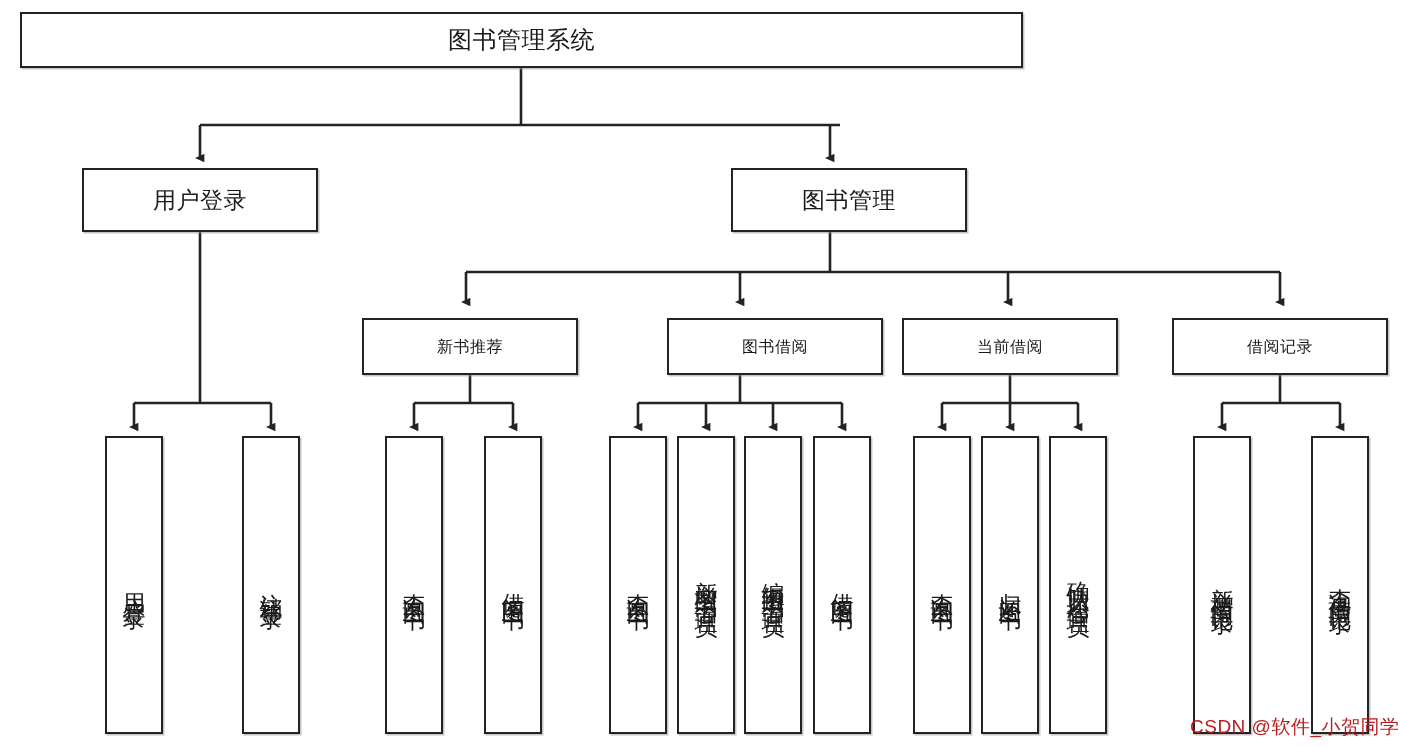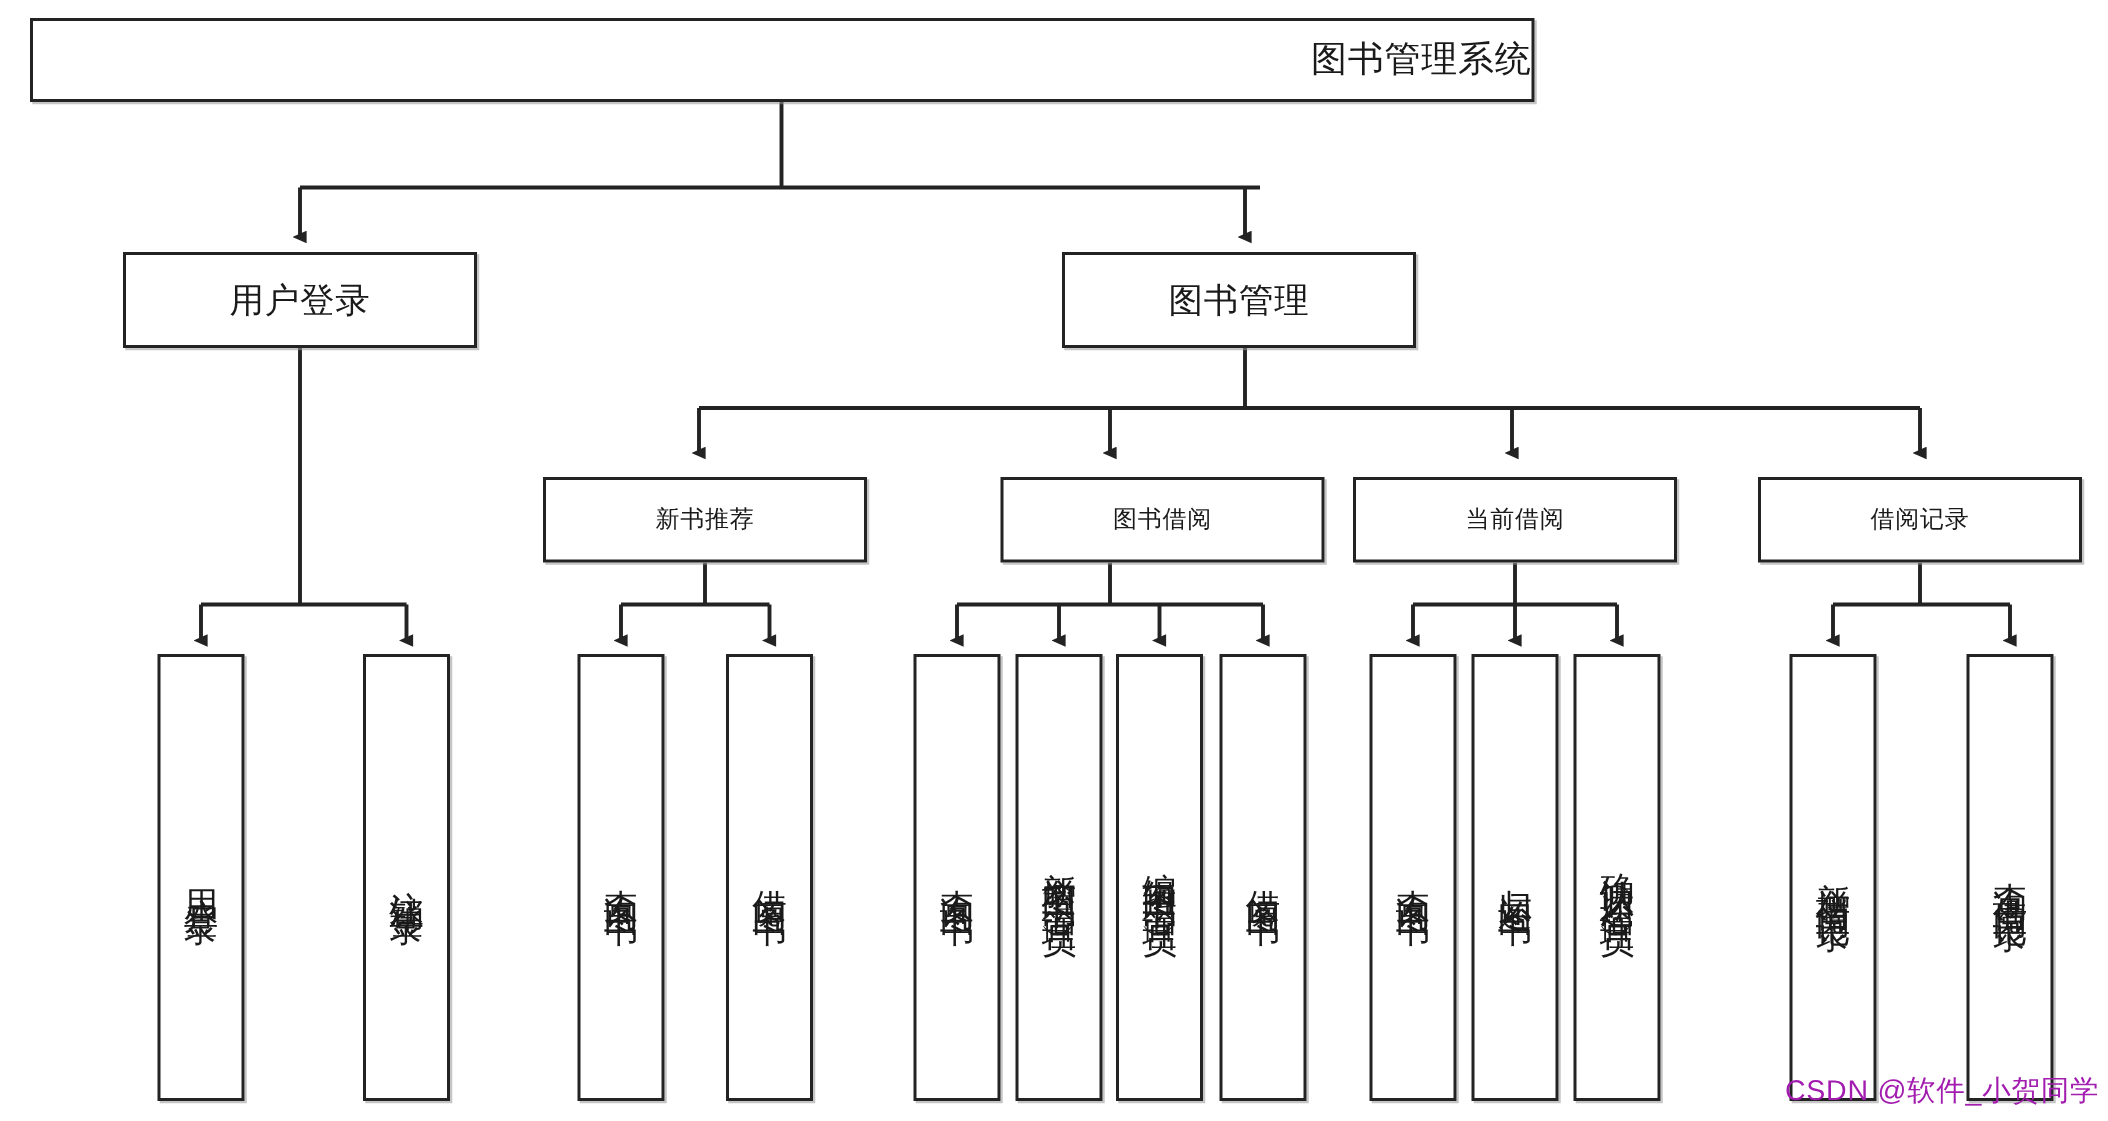--- a/index.html
+++ b/index.html
@@ -55,21 +55,21 @@
   .node.leaf .lbl {
     writing-mode: vertical-rl;
     text-orientation: upright;
     font-size: 23px;
     line-height: 1.0;
     letter-spacing: 5px;
     white-space: nowrap;
   }
   .watermark {
     position: absolute;
-    color: #a21caf;
+    color: #b91c1c;
     font-size: 19px;
     white-space: nowrap;
     letter-spacing: 0.5px;
   }
 </style>
 </head>
 <body>
 
 <div id="canvas">
 
@@ -116,28 +116,28 @@
       <path d="M1010,403 L1010,427" marker-end="url(#arrow)"></path>
       <path d="M1078,403 L1078,427" marker-end="url(#arrow)"></path>
 
       <path d="M1280,375 L1280,403"></path>
       <path d="M1222,403 L1340,403"></path>
       <path d="M1222,403 L1222,427" marker-end="url(#arrow)"></path>
       <path d="M1340,403 L1340,427" marker-end="url(#arrow)"></path>
     </g>
   </svg>
 
-  <div class="node root" style="left:20px; top:12px; width:1003px; height:56px;justify-content:flex-end;">
+  <div class="node root" style="left:20px; top:12px; width:1003px; height:56px;">
     <span class="lbl">图书管理系统</span>
   </div>
 
   <div class="node h1" style="left:82px; top:168px; width:236px; height:64px;">
     <span class="lbl">用户登录</span>
   </div>
-  <div class="node h1" style="left:708px; top:168px; width:236px; height:64px;">
+  <div class="node h1" style="left:731px; top:168px; width:236px; height:64px;">
     <span class="lbl">图书管理</span>
   </div>
 
   <div class="node h2" style="left:362px; top:318px; width:216px; height:57px;">
     <span class="lbl">新书推荐</span>
   </div>
   <div class="node h2" style="left:632px; top:318px; width:216px; height:57px;margin-left:35px;">
     <span class="lbl">图书借阅</span>
   </div>
   <div class="node h2" style="left:1172px; top:318px; width:216px; height:57px;">

